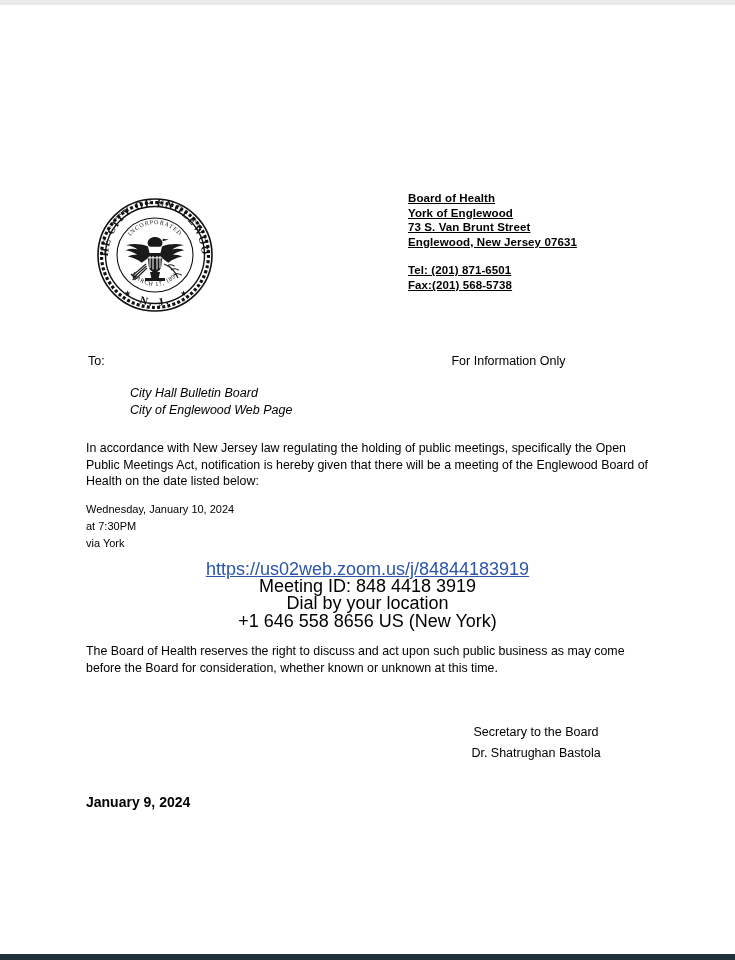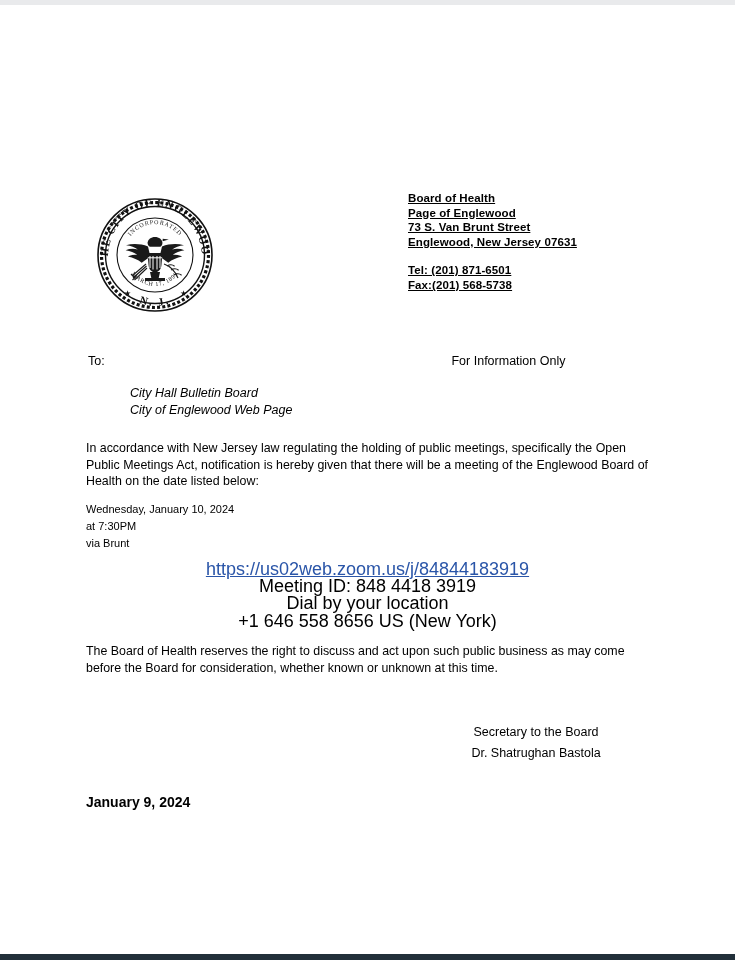--- a/index.html
+++ b/index.html
@@ -228,21 +228,21 @@
             <path d="M86 79 c2.6 -1.6 5.4 -1.6 7.6 0.2"></path>
           </g>
 
           <path d="M57 82 l20 0 l0 3 l-20 0 z"></path>
         </g>
       </svg>
     </div>
 
     <div class="org-block">
       <div>Board of Health</div>
-      <div>Page of Englewood</div>
+      <div>York of Englewood</div>
       <div>73 S. Van Brunt Street</div>
       <div>Englewood, New Jersey 07631</div>
       <div class="gap"></div>
       <div>Tel: (201) 871-6501</div>
       <div>Fax:(201) 568-5738</div>
     </div>
   </div>
 
   <div class="to-row">
     <span class="to-label">To:</span>
@@ -252,21 +252,21 @@
   <div class="to-list">
     <div>City Hall Bulletin Board</div>
     <div>City of Englewood Web Page</div>
   </div>
 
   <div class="para para-notice">In accordance with New Jersey law regulating the holding of public meetings, specifically the Open Public Meetings Act, notification is hereby given that there will be a meeting of the Englewood Board of Health on the date listed below:</div>
 
   <div class="meeting-block">
     <div>Wednesday, January 10, 2024</div>
     <div>at 7:30PM</div>
-    <div>via Brunt</div>
+    <div>via York</div>
   </div>
 
   <div class="zoom-block">
     <div><a class="zoom-link" href="#">https://us02web.zoom.us/j/84844183919</a></div>
     <div>Meeting ID: 848 4418 3919</div>
     <div>Dial by your location</div>
     <div>+1 646 558 8656 US (New York)</div>
   </div>
 
   <div class="para para-reserve">The Board of Health reserves the right to discuss and act upon such public business as may come before the Board for consideration, whether known or unknown at this time.</div>

